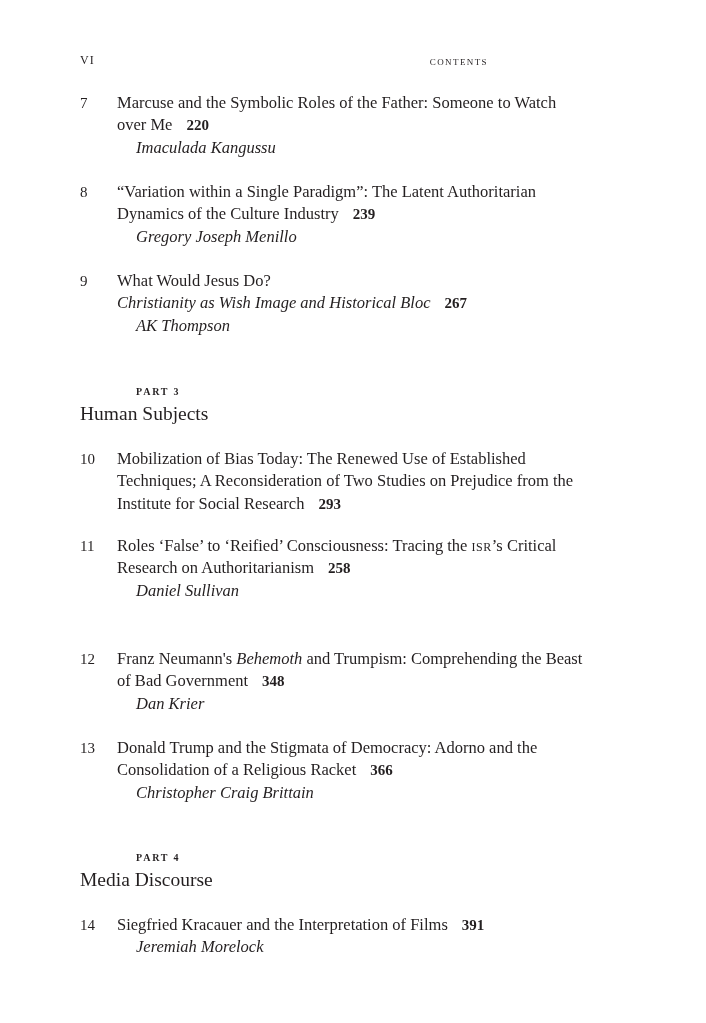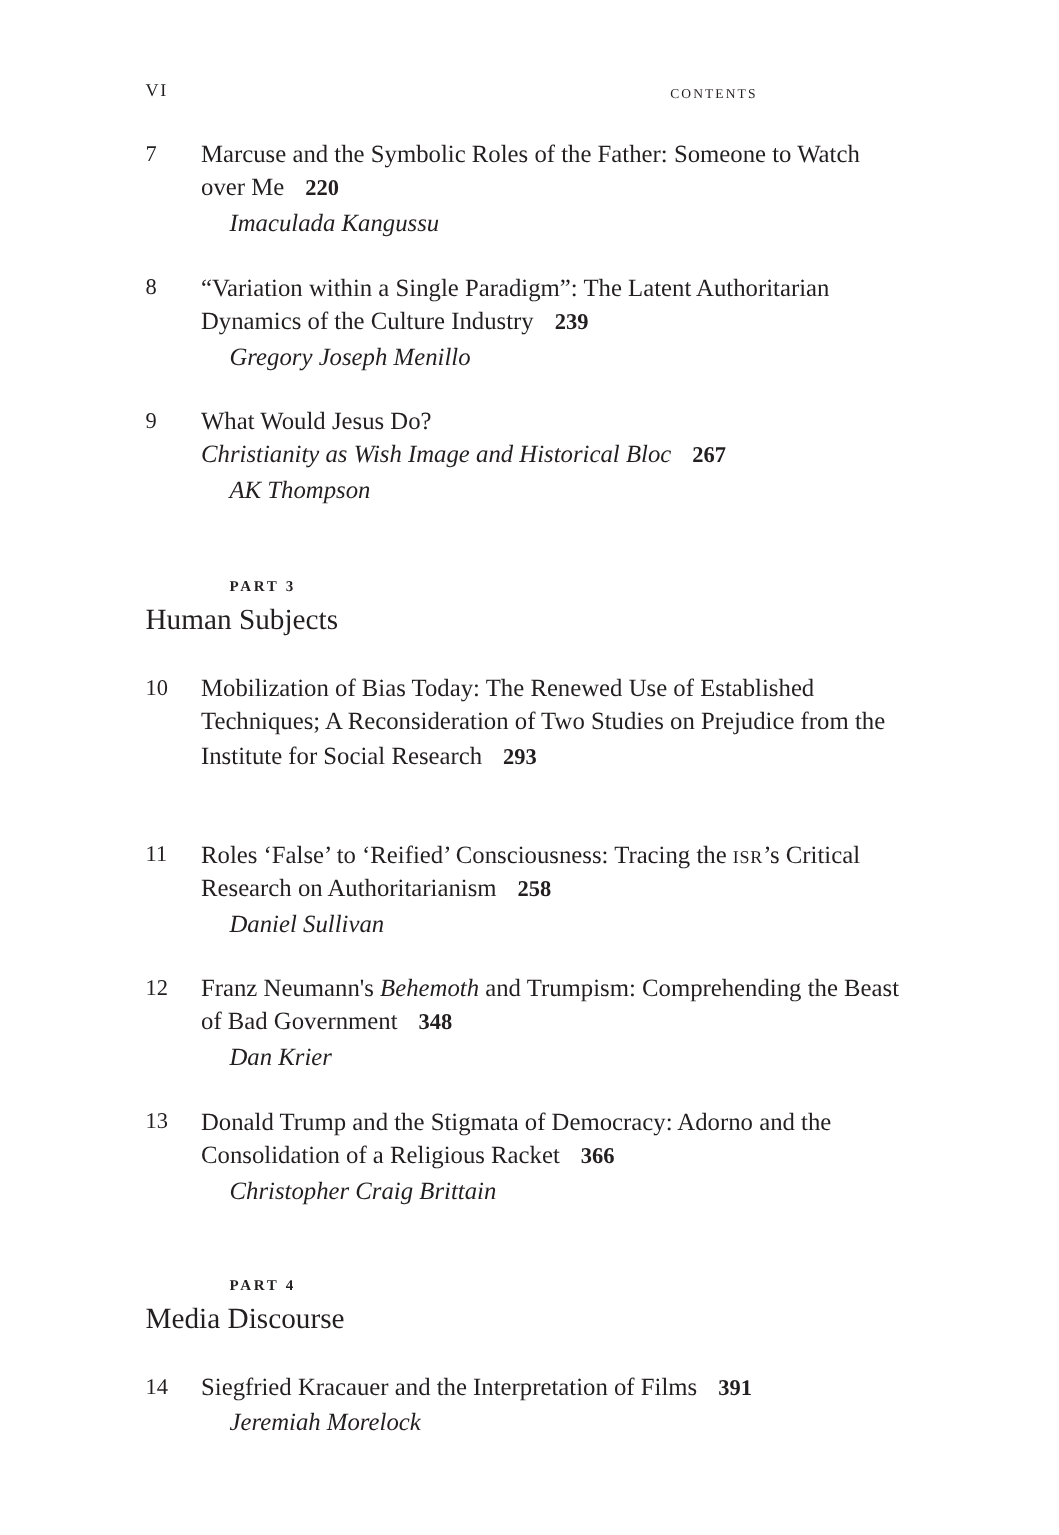--- a/index.html
+++ b/index.html
@@ -1,18 +1,18 @@
 <!DOCTYPE html>
 <html><head>
   <meta charset="utf-8">
   <style>
     html, body { margin: 0; padding: 0; background: #ffffff; }
     body { width: 706px; height: 1023px; position: relative; overflow: hidden;
            font-family: "DejaVu Serif", "Liberation Serif", serif; color: #231f20; }
-    .page { position: absolute; left: 0; top: 0; width: 576px; height: 1023px; margin-left: 17px; }
+    .page { position: absolute; left: 0; top: 0; width: 576px; height: 1023px; }
     .running-head { position: absolute; top: 53px; left: 80px; right: 88px; height: 16px;
                     font-family: "Liberation Serif", serif; font-size: 12px; letter-spacing: 1.2px; }
     .folio { position: absolute; left: 0; top: 0; }
     .rh-title { position: absolute; right: 0; top: 0; font-variant: small-caps; text-transform: lowercase; letter-spacing: 1.4px; font-size: 13px; }
     .entry { position: absolute; left: 80px; width: 560px;
              font-family: "Liberation Serif", serif; font-size: 16.5px; line-height: 22.3px; }
     .entry .num { position: absolute; left: 0; top: 0; width: 30px; font-size: 15px; }
     .entry .title { margin-left: 37px; display: block; }
     .entry .page-no { margin-left: 14px; font-size: 15px; font-weight: bold; }
     .entry .author { margin-left: 56px; display: block; font-style: italic; }
@@ -54,21 +54,21 @@
   <div class="part" style="top:383px">
     <span class="part-label">PART 3</span>
     <span class="part-title">Human Subjects</span>
   </div>
 
   <div class="entry" style="top:448px">
     <span class="num">10</span>
     <span class="title"><span>Mobilization of Bias Today: The Renewed Use of Established</span><br><span>Techniques; A Reconsideration of Two Studies on Prejudice from the</span><br><span>Institute for Social Research</span><span class="page-no">293</span></span>
   </div>
 
-  <div class="entry" style="top:559px">
+  <div class="entry" style="top:535px">
     <span class="num">11</span>
     <span class="title"><span>Roles ‘False’ to ‘Reified’ Consciousness: Tracing the </span><span class="sc">ISR</span><span>’s Critical</span><br><span>Research on Authoritarianism</span><span class="page-no">258</span></span>
     <span class="author">Daniel Sullivan</span>
   </div>
 
   <div class="entry" style="top:648px">
     <span class="num">12</span>
     <span class="title"><span>Franz Neumann's </span><span class="em">Behemoth</span><span> and Trumpism: Comprehending the Beast</span><br><span>of Bad Government</span><span class="page-no">348</span></span>
     <span class="author">Dan Krier</span>
   </div>

